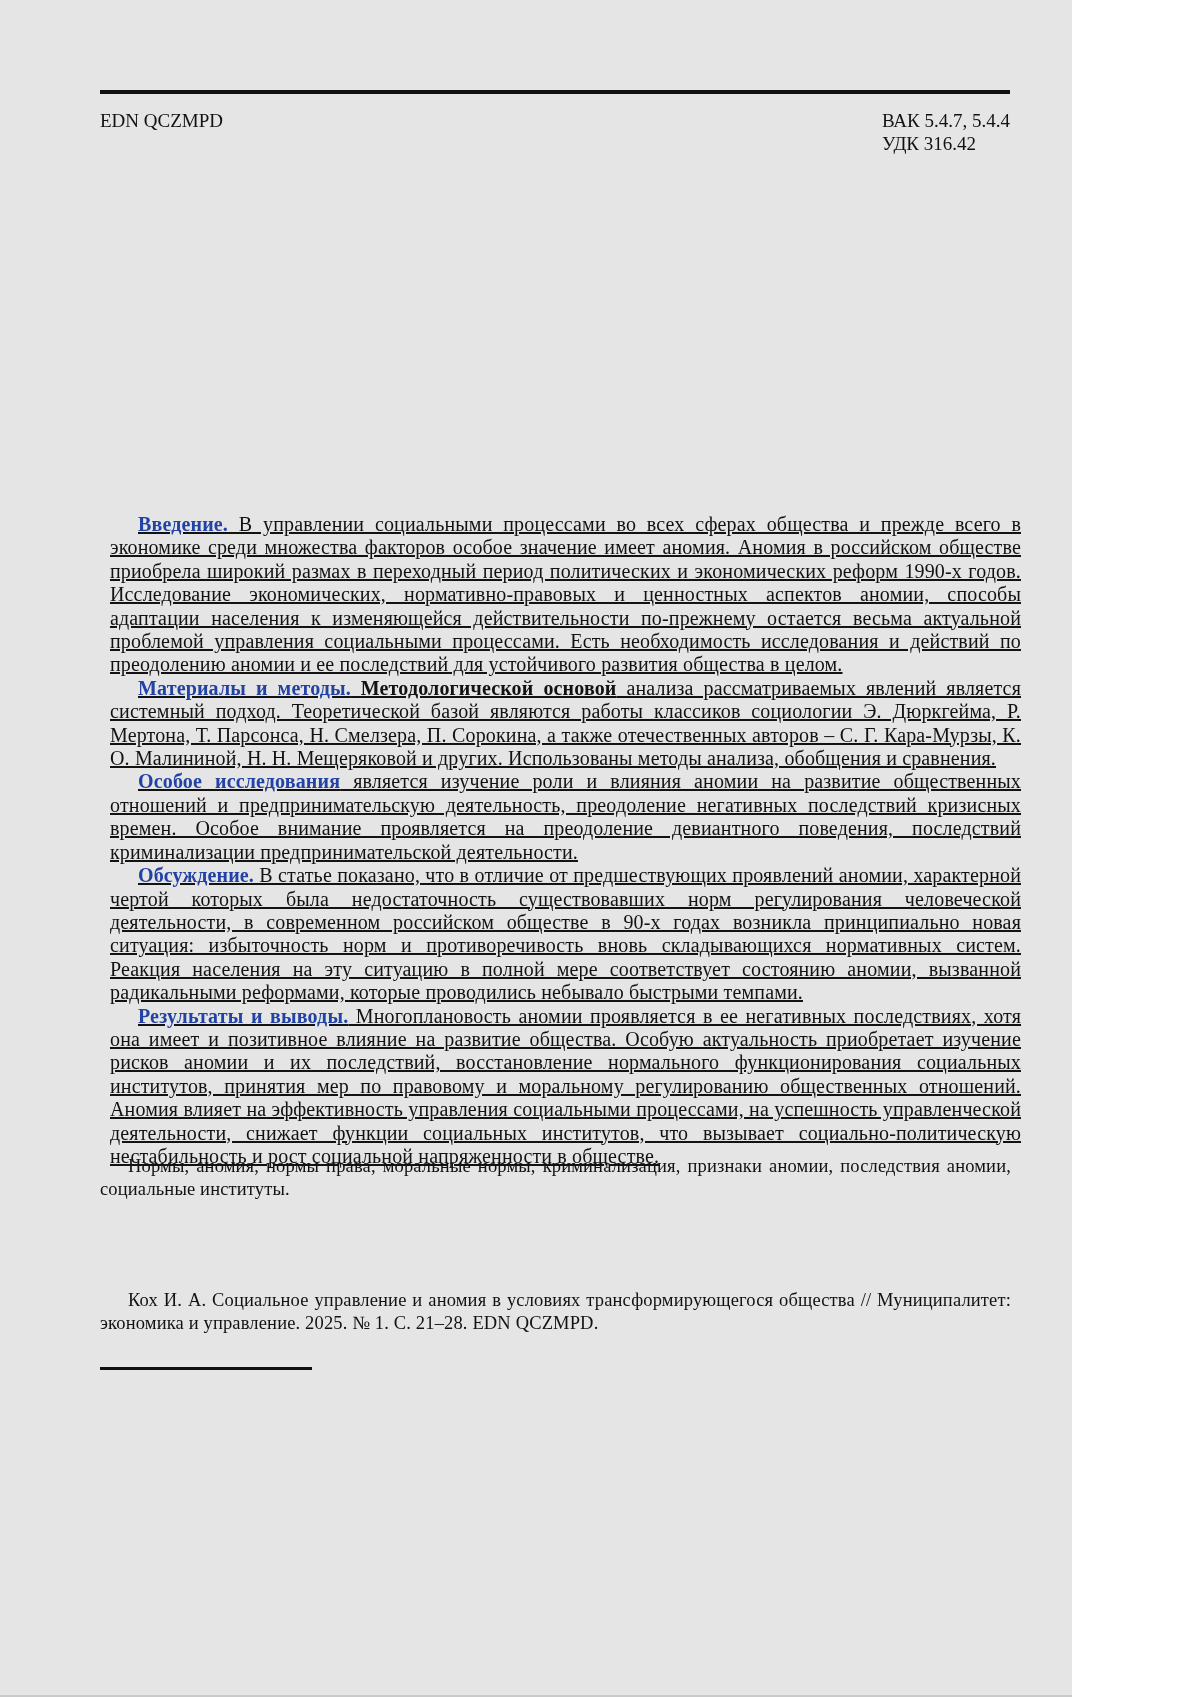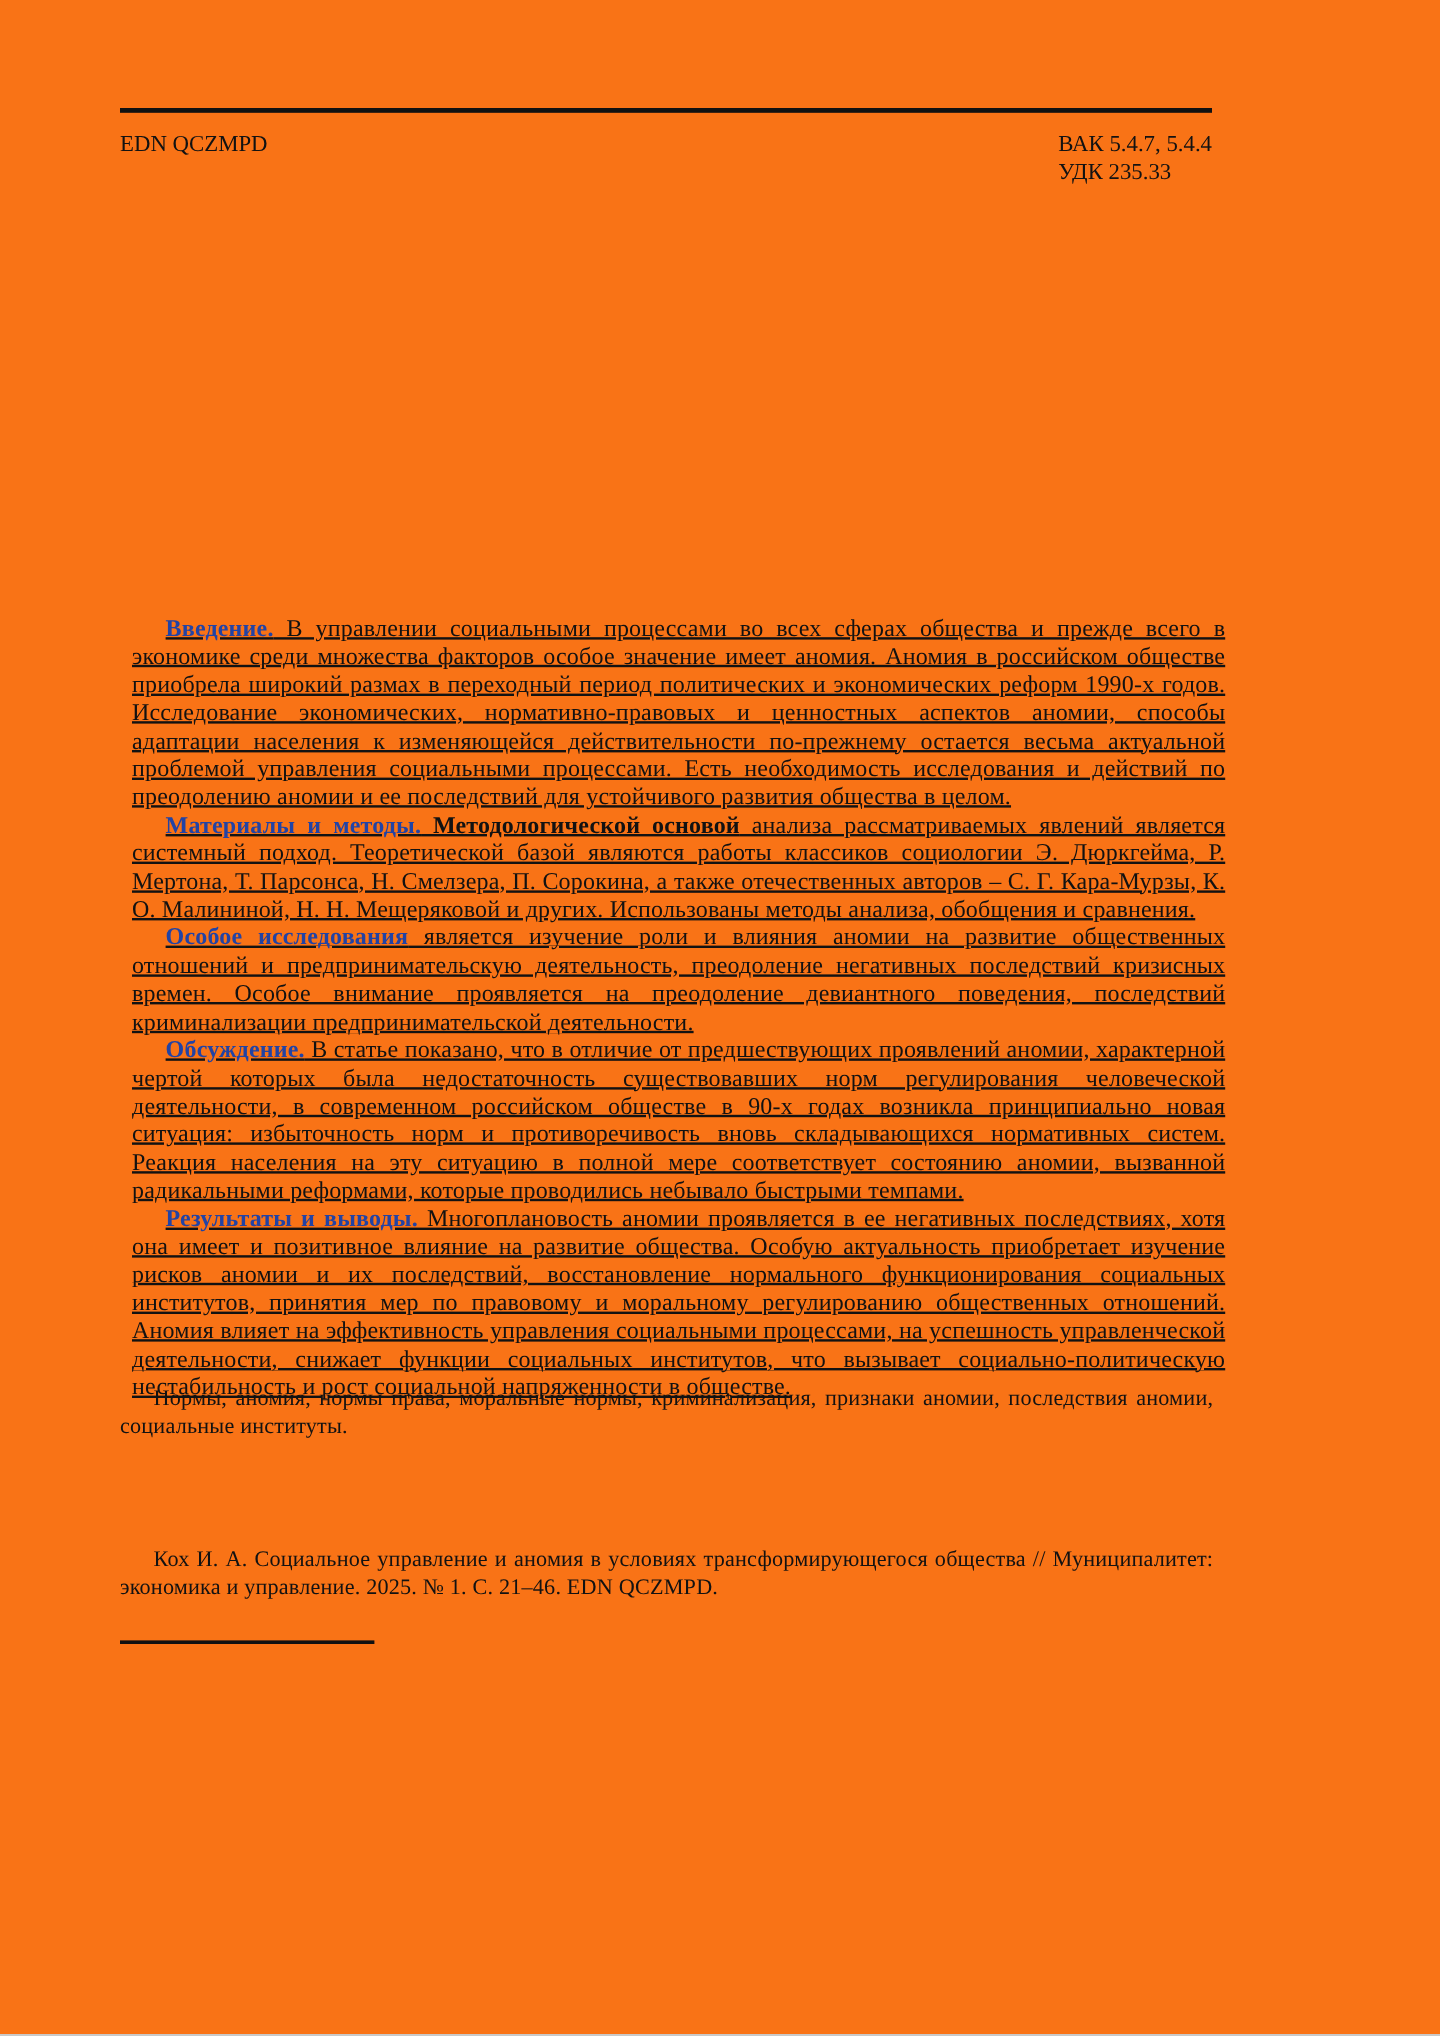--- a/index.html
+++ b/index.html
@@ -1,20 +1,20 @@
 <!DOCTYPE html>
 <html lang="ru" style="--lead-blue: #2243a5; --text: #121212;"><head>
 <meta charset="utf-8">
 <style>
   html, body { margin: 0; padding: 0; background: #ffffff; }
   .page {
     position: relative;
-    width: 1200px;
+    width: 1072px;
     height: 1697px;
-    background: #f97316;
+    background: #e5e5e5;
     font-family: "Liberation Serif", "DejaVu Serif", serif;
     color: #121212;
     overflow: hidden;
   }
   .top-rule {
     position: absolute;
     left: 100px; top: 90px;
     width: 910px; height: 4px;
     background: #111111;
   }
@@ -85,34 +85,34 @@
 <body>
 
 <div class="page">
 
   <div class="top-rule"></div>
 
   <div class="header-row">
     <div>EDN QCZMPD</div>
     <div class="codes">
       <div>ВАК 5.4.7, 5.4.4</div>
-      <div>УДК 235.33</div>
+      <div>УДК 316.42</div>
     </div>
   </div>
 
   <div class="abstract">
     <p><span class="lead">Введение.</span><span> В управлении социальными процессами во всех сферах общества и прежде всего в экономике среди множества факторов особое значение имеет аномия. Аномия в российском обществе приобрела широкий размах в переходный период политических и экономических реформ 1990-х годов. Исследование экономических, нормативно-правовых и ценностных аспектов аномии, способы адаптации населения к изменяющейся действительности по-прежнему остается весьма актуальной проблемой управления социальными процессами. Есть необходимость исследования и действий по преодолению аномии и ее последствий для устойчивого развития общества в целом.</span></p>
     <p><span class="lead">Материалы и методы.</span><span class="bold"> Методологической основой</span><span> анализа рассматриваемых явлений является системный подход. Теоретической базой являются работы классиков социологии Э. Дюркгейма, Р. Мертона, Т. Парсонса, Н. Смелзера, П. Сорокина, а также отечественных авторов – С. Г. Кара-Мурзы, К. О. Малининой, Н. Н. Мещеряковой и других. Использованы методы анализа, обобщения и сравнения.</span></p>
     <p><span class="lead">Особое исследования</span><span> является изучение роли и влияния аномии на развитие общественных отношений и предпринимательскую деятельность, преодоление негативных последствий кризисных времен. Особое внимание проявляется на преодоление девиантного поведения, последствий криминализации предпринимательской деятельности.</span></p>
     <p><span class="lead">Обсуждение.</span><span> В статье показано, что в отличие от предшествующих проявлений аномии, характерной чертой которых была недостаточность существовавших норм регулирования человеческой деятельности, в современном российском обществе в 90-х годах возникла принципиально новая ситуация: избыточность норм и противоречивость вновь складывающихся нормативных систем. Реакция населения на эту ситуацию в полной мере соответствует состоянию аномии, вызванной радикальными реформами, которые проводились небывало быстрыми темпами.</span></p>
     <p><span class="lead">Результаты и выводы.</span><span> Многоплановость аномии проявляется в ее негативных последствиях, хотя она имеет и позитивное влияние на развитие общества. Особую актуальность приобретает изучение рисков аномии и их последствий, восстановление нормального функционирования социальных институтов, принятия мер по правовому и моральному регулированию общественных отношений. Аномия влияет на эффективность управления социальными процессами, на успешность управленческой деятельности, снижает функции социальных институтов, что вызывает социально-политическую нестабильность и рост социальной напряженности в обществе.</span></p>
   </div>
 
   <div class="keywords">Нормы, аномия, нормы права, моральные нормы, криминализация, признаки аномии, последствия аномии, социальные институты.</div>
 
-  <div class="citation">Кох И. А. Социальное управление и аномия в условиях трансформирующегося общества // Муниципалитет: экономика и управление. 2025. № 1. С. 21–46. EDN QCZMPD.</div>
+  <div class="citation">Кох И. А. Социальное управление и аномия в условиях трансформирующегося общества // Муниципалитет: экономика и управление. 2025. № 1. С. 21–28. EDN QCZMPD.</div>
 
   <div class="footnote-rule"></div>
 
 
   <div class="page-bottom-edge"></div>
 
 </div>
 
 </body></html>

